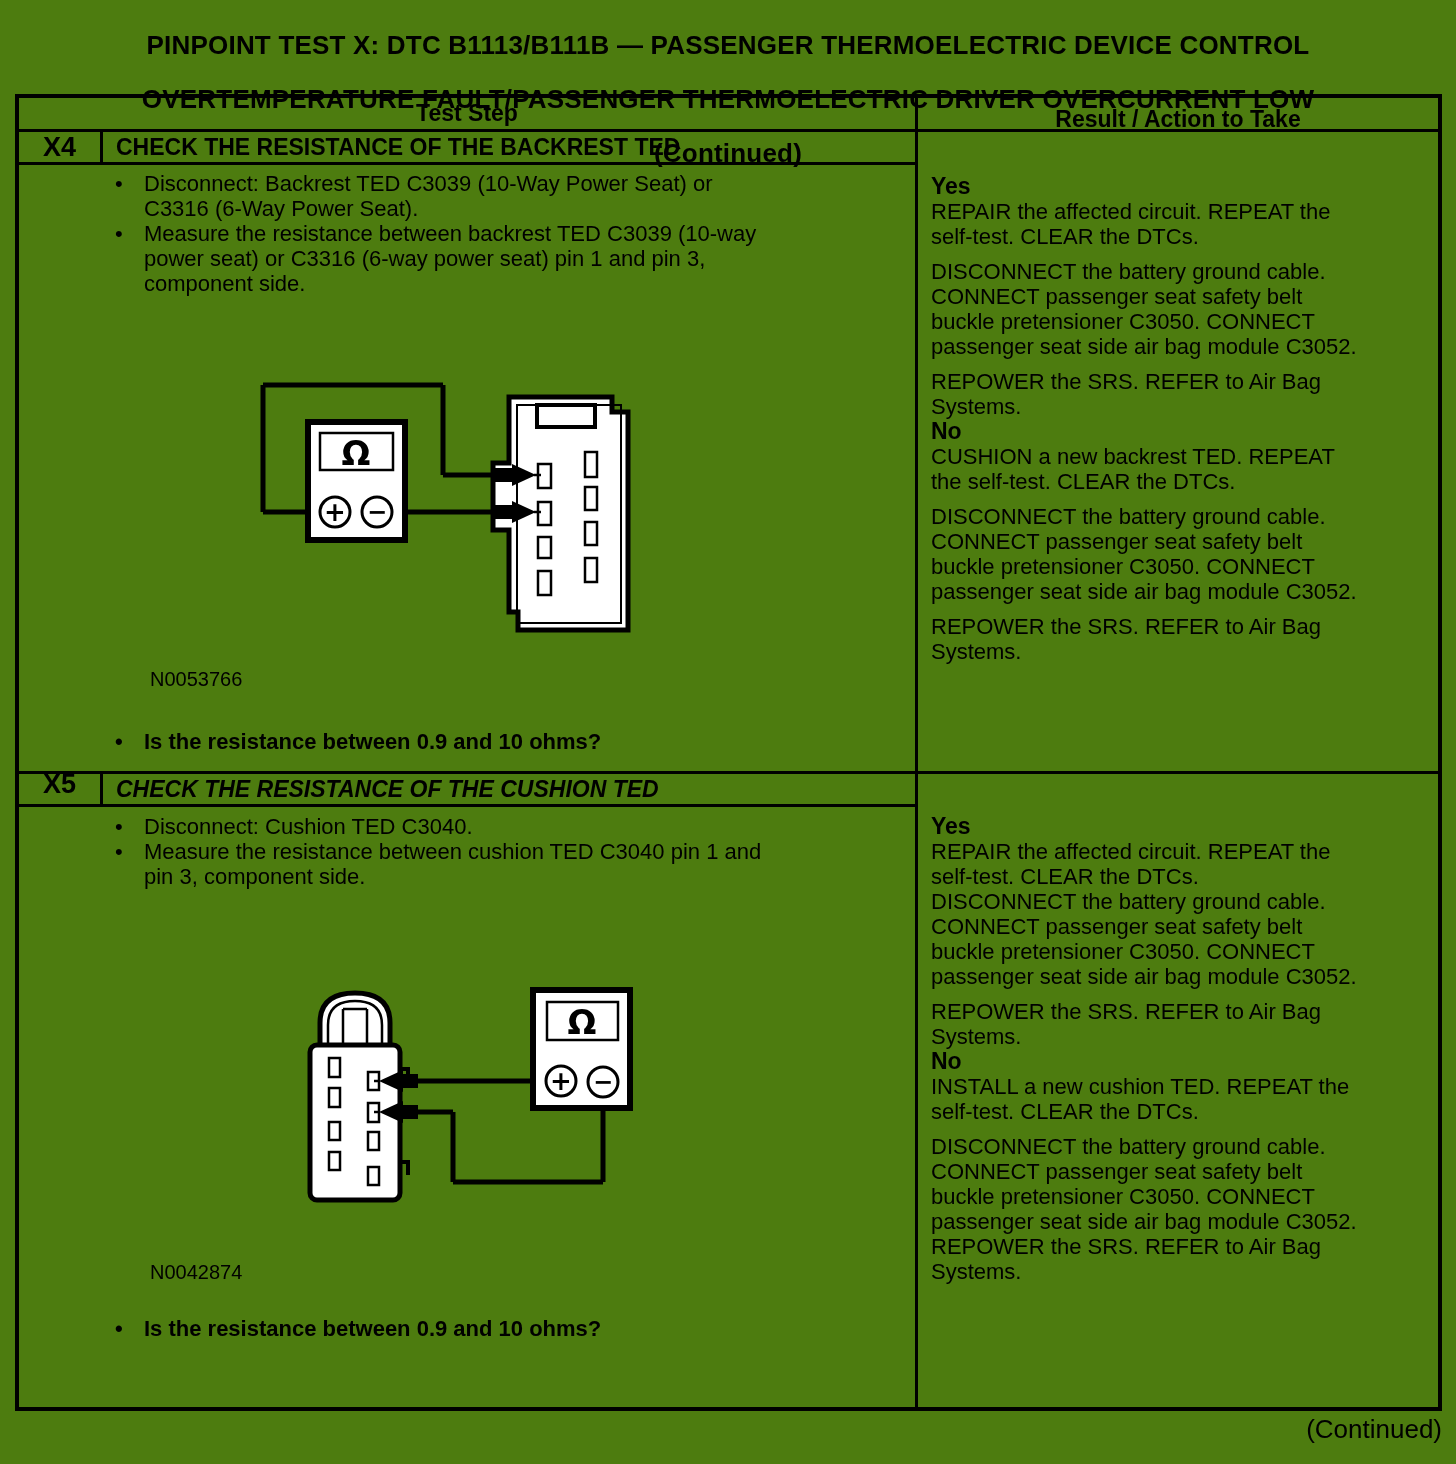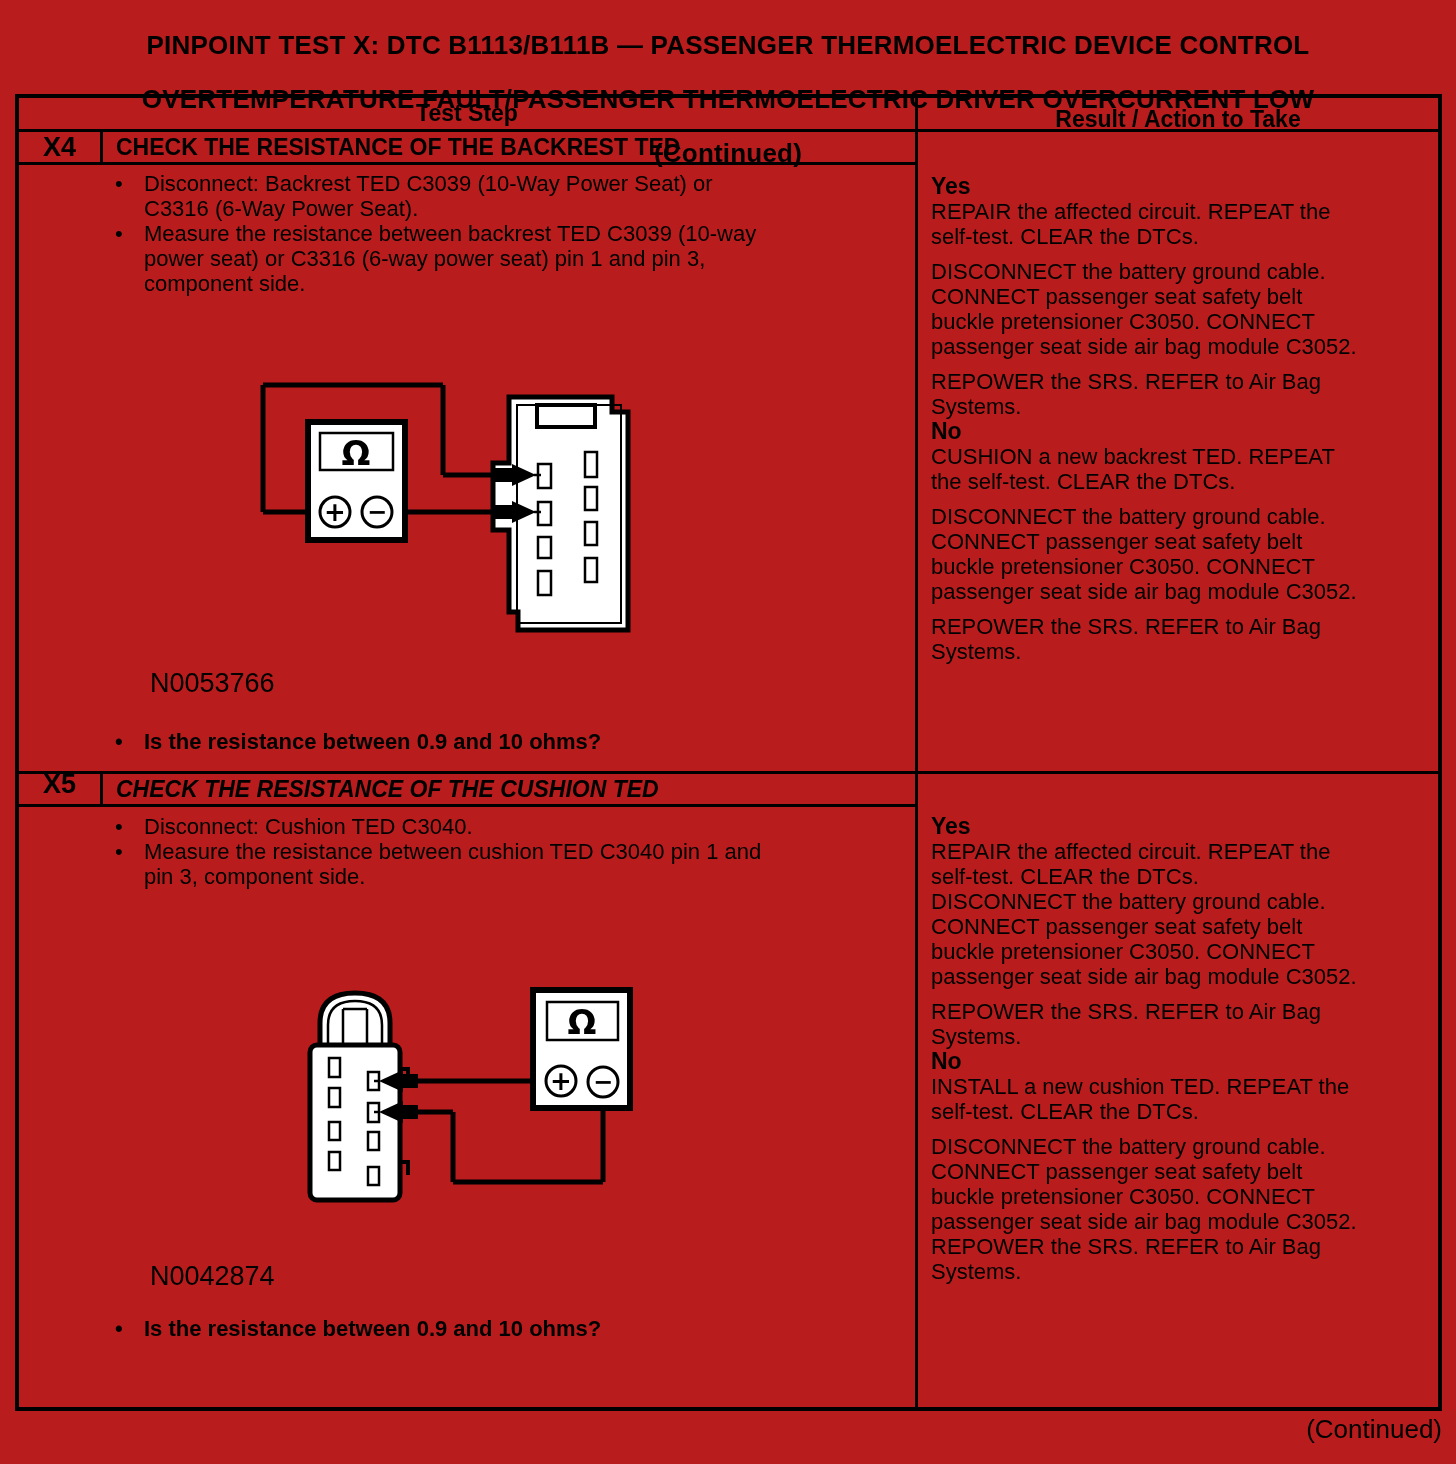--- a/index.html
+++ b/index.html
@@ -1,17 +1,17 @@
 <!DOCTYPE html>
 <html><head>
 <meta charset="utf-8">
 <style>
   html,body { margin:0; padding:0; background:#fff; }
   .page {
-    position:relative; width:1456px; height:1464px; background:#b91c1c; color:#000;
+    position:relative; width:1456px; height:1464px; background:#4d7c0f; color:#000;
     font-family:"Liberation Sans", sans-serif; overflow:hidden;
   }
   .title {
     position:absolute; left:0; top:5px; width:100%; text-align:center;
     font-weight:bold; font-size:26px; line-height:27px; letter-spacing:0.2px;
     white-space:pre-line;
   }
   .tbl {
     position:absolute; left:15px; top:94px; width:1427px; height:1317px;
     border:4px solid #000; box-sizing:border-box;
@@ -22,21 +22,21 @@
   .hdr-label { font-weight:bold; font-size:23px; }
   .step-num { font-weight:bold; font-size:27px; }
   .step-title { font-weight:bold; font-size:23px; display:flex; align-items:center; }
   .bullets { position:absolute; }
   .b-item { display:flex; font-size:22px; line-height:25px; }
   .b-dot { width:29px; flex:0 0 29px; }
   .b-text {}
   .w600 { width:600px; }
   .w660 { width:660px; }
   .w640 { width:640px; }
-  .fig-label { position:absolute; font-size:27px; }
+  .fig-label { position:absolute; font-size:20px; }
   .question { position:absolute; display:flex; font-weight:bold; font-size:22px; line-height:25px; }
   .rcol { position:absolute; width:430px; font-size:22px; line-height:25px; }
   .rcol p { margin:0 0 10px 0; }
   .rcol p.no-gap { margin-bottom:0; }
   .rcol .ynlabel { font-weight:bold; font-size:23px; margin:0; }
   .footer-cont { position:absolute; top:1414px; right:14px; font-size:26px; }
   svg { position:absolute; overflow:visible; }
   .ink { stroke:#000; fill:none; }
   .inkfill { fill:#000; stroke:none; }
   .whitefill { fill:#fff; }

